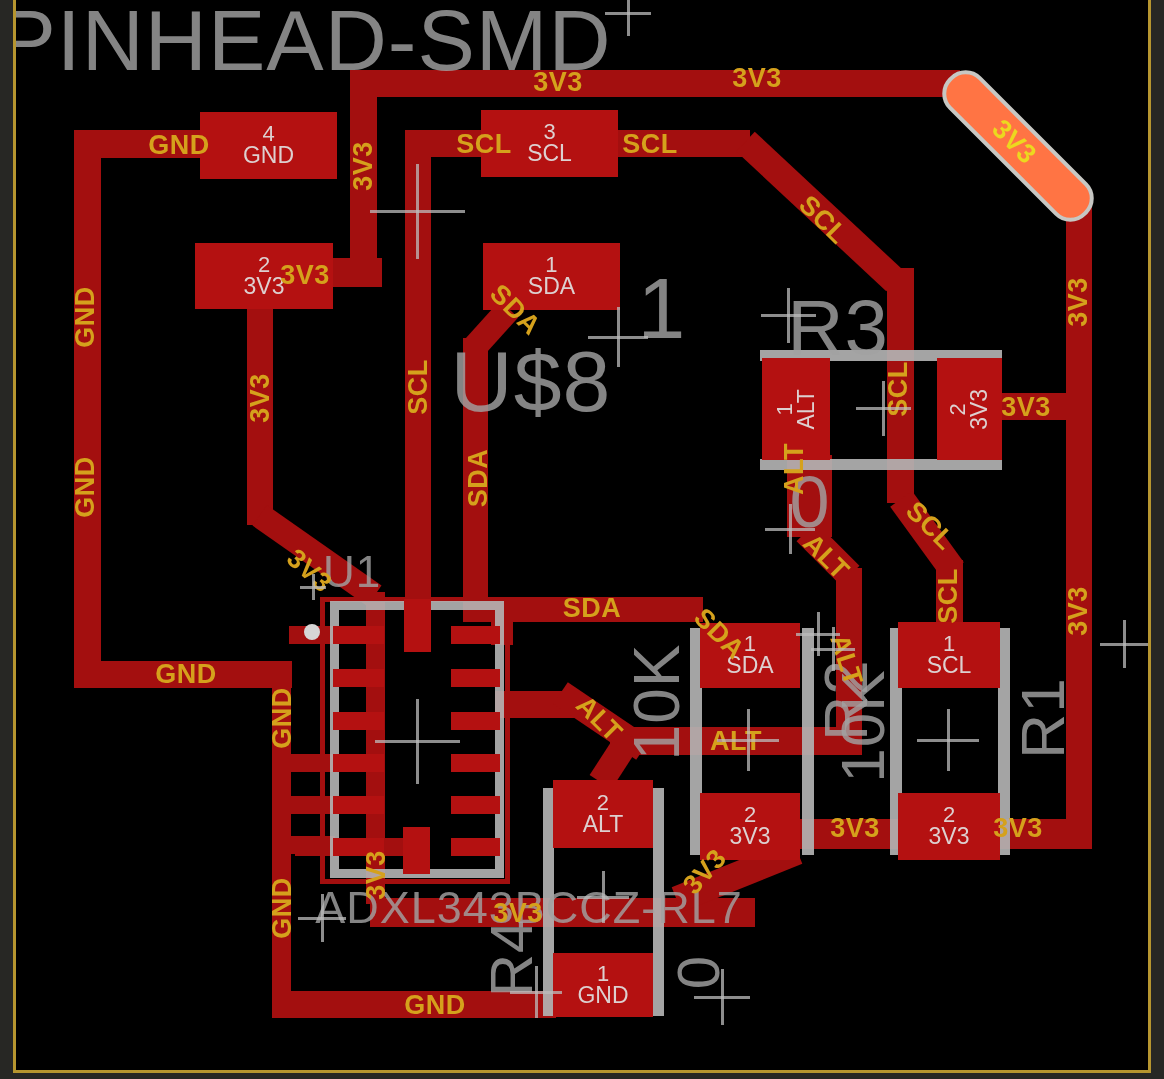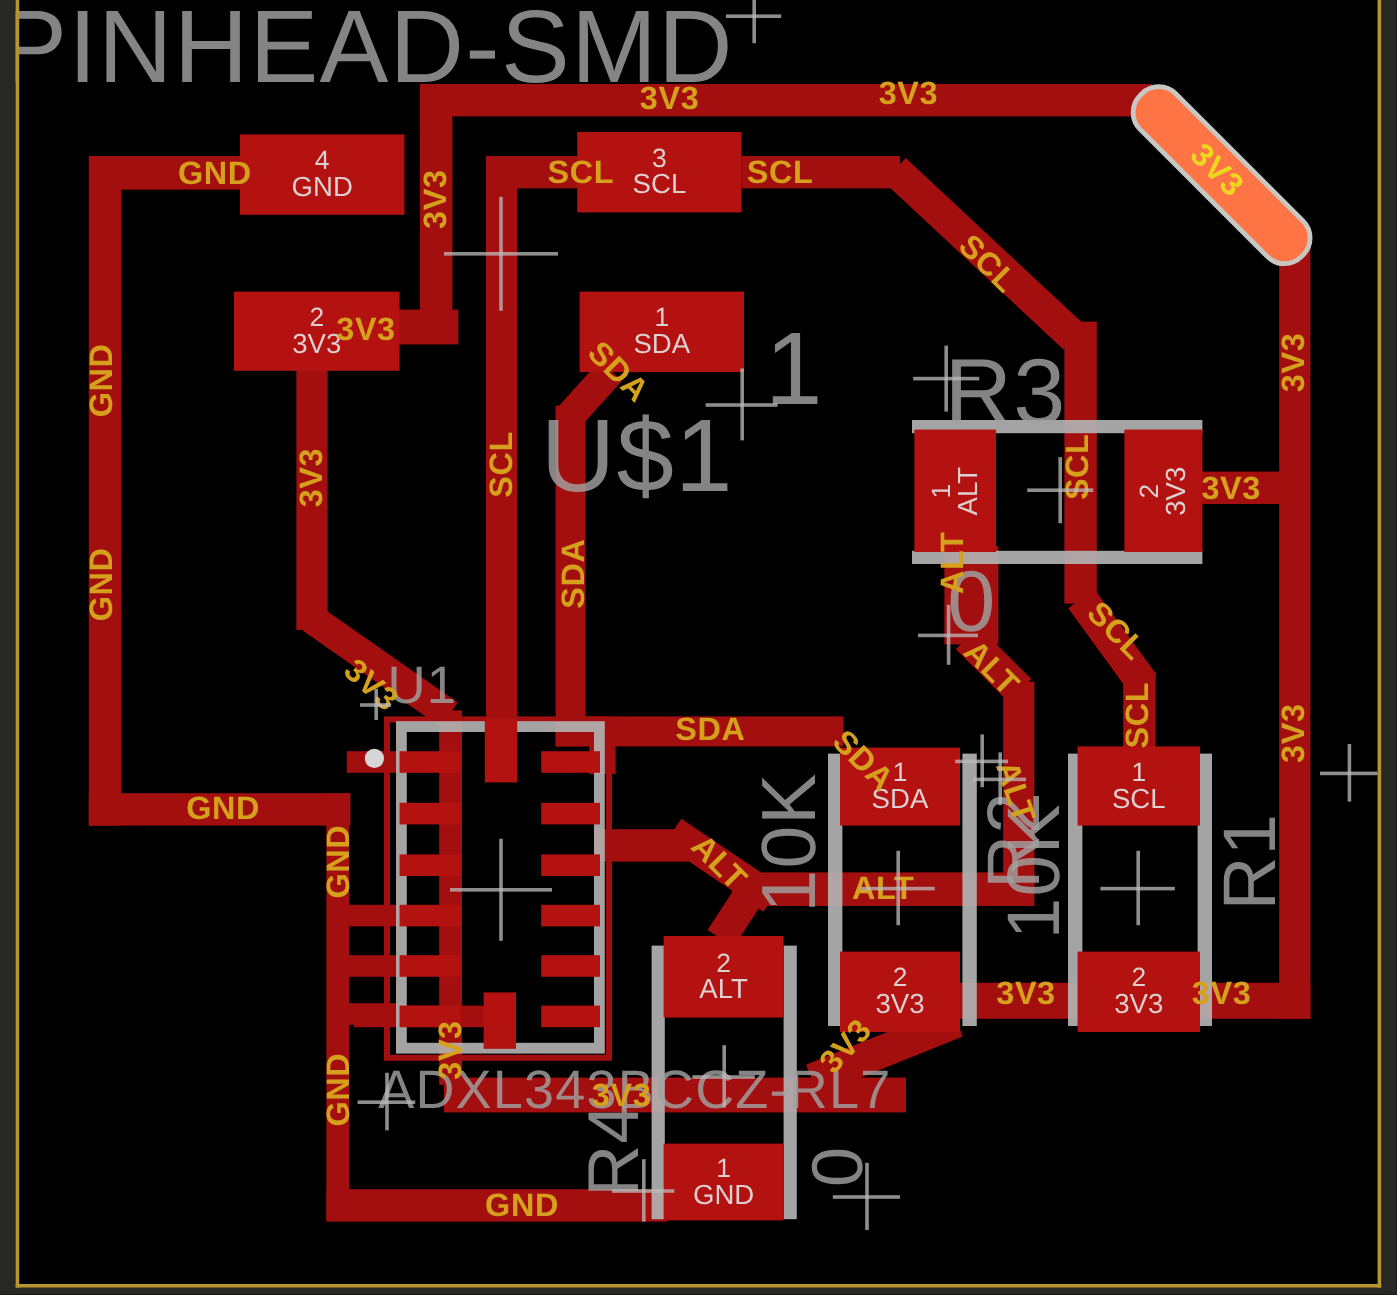--- a/index.html
+++ b/index.html
@@ -129,21 +129,21 @@
       <div class="hlseg" style="left: 921px; top: 123px; width: 186px; height: 38px; transform: rotate(45deg);"></div>
     </div>
   <div id="layer-outline">
 
     <div class="chip-red" style="left:320px;top:597px;width:180px;height:277px;"></div>
     <div class="chip-gray" style="left:330px;top:601px;width:156px;height:259px;"></div>
     <div class="dot" style="left:304px;top:624px;"></div>
   </div>
   <div id="layer-labels">
       <div class="silk" style="left: 305px; top: 40px; font-size: 86px; transform: translate(-50%, -50%) rotate(0deg);">PINHEAD-SMD</div>
-      <div class="silk" style="left: 531px; top: 381px; font-size: 86px; transform: translate(-50%, -50%) rotate(0deg);">U$1</div>
+      <div class="silk" style="left: 531px; top: 381px; font-size: 86px; transform: translate(-50%, -50%) rotate(0deg);">U$8</div>
       <div class="silk" style="left: 662px; top: 308px; font-size: 86px; transform: translate(-50%, -50%) rotate(0deg);">1</div>
       <div class="silk" style="left: 838px; top: 327px; font-size: 78px; transform: translate(-50%, -50%) rotate(0deg);">R3</div>
       <div class="silk" style="left: 810px; top: 502px; font-size: 72px; transform: translate(-50%, -50%) rotate(0deg);">0</div>
       <div class="silk" style="left: 352px; top: 572px; font-size: 44px; transform: translate(-50%, -50%) rotate(0deg);">U1</div>
       <div class="silk" style="left: 657px; top: 702px; font-size: 64px; transform: translate(-50%, -50%) rotate(-90deg);">10K</div>
       <div class="silk" style="left: 845px; top: 700px; font-size: 62px; transform: translate(-50%, -50%) rotate(-90deg);">R2</div>
       <div class="silk" style="left: 862px; top: 726px; font-size: 62px; transform: translate(-50%, -50%) rotate(-90deg);">10K</div>
       <div class="silk" style="left: 1042px; top: 718px; font-size: 62px; transform: translate(-50%, -50%) rotate(-90deg);">R1</div>
       <div class="silk" style="left: 529px; top: 908px; font-size: 45px; transform: translate(-50%, -50%) rotate(0deg);">ADXL343BCCZ-RL7</div>
       <div class="silk" style="left: 511px; top: 958px; font-size: 60px; transform: translate(-50%, -50%) rotate(-90deg);">R4</div>

